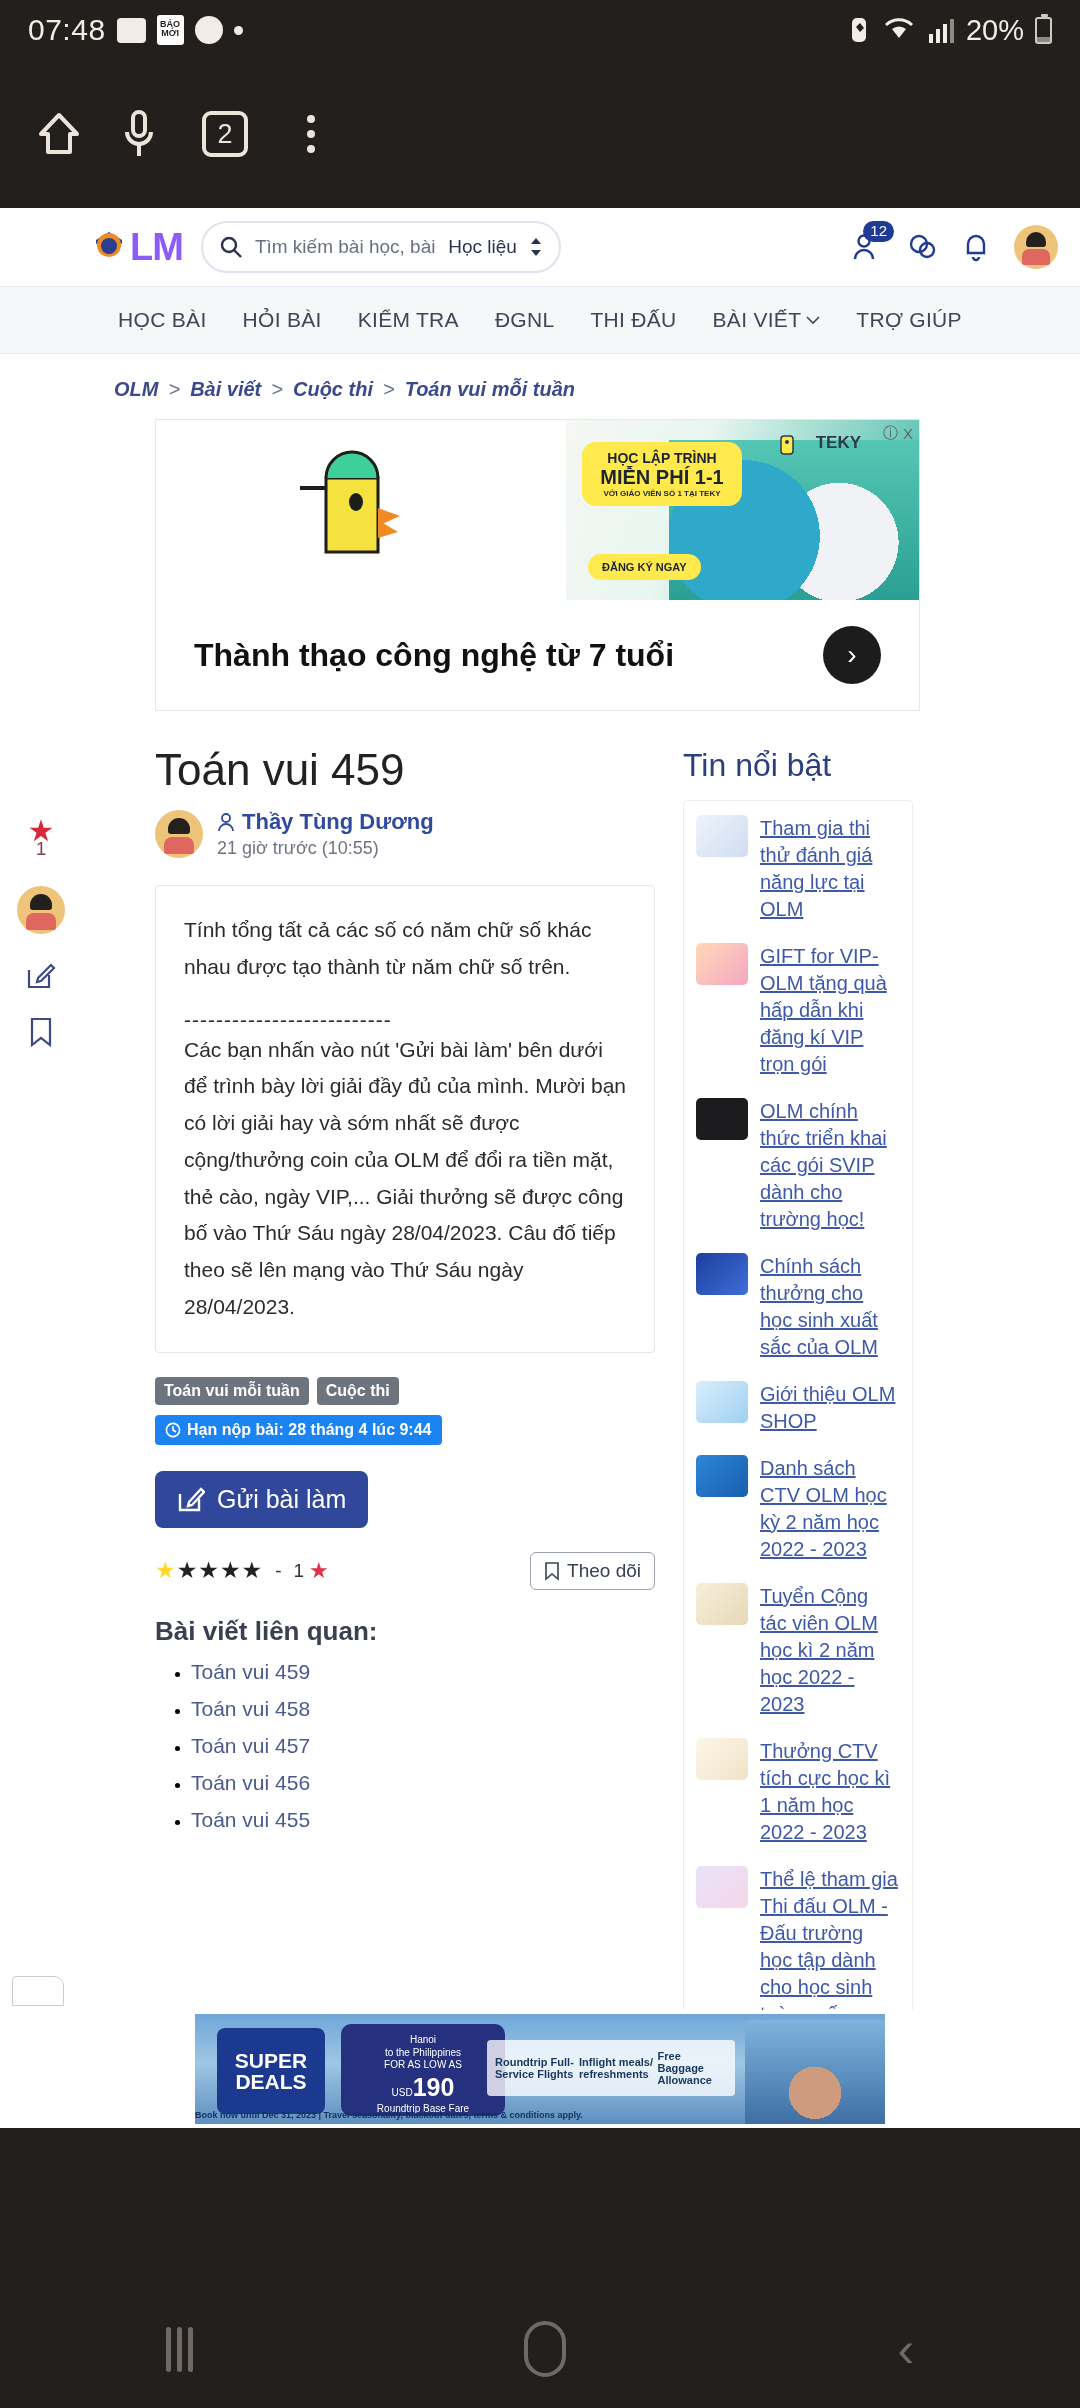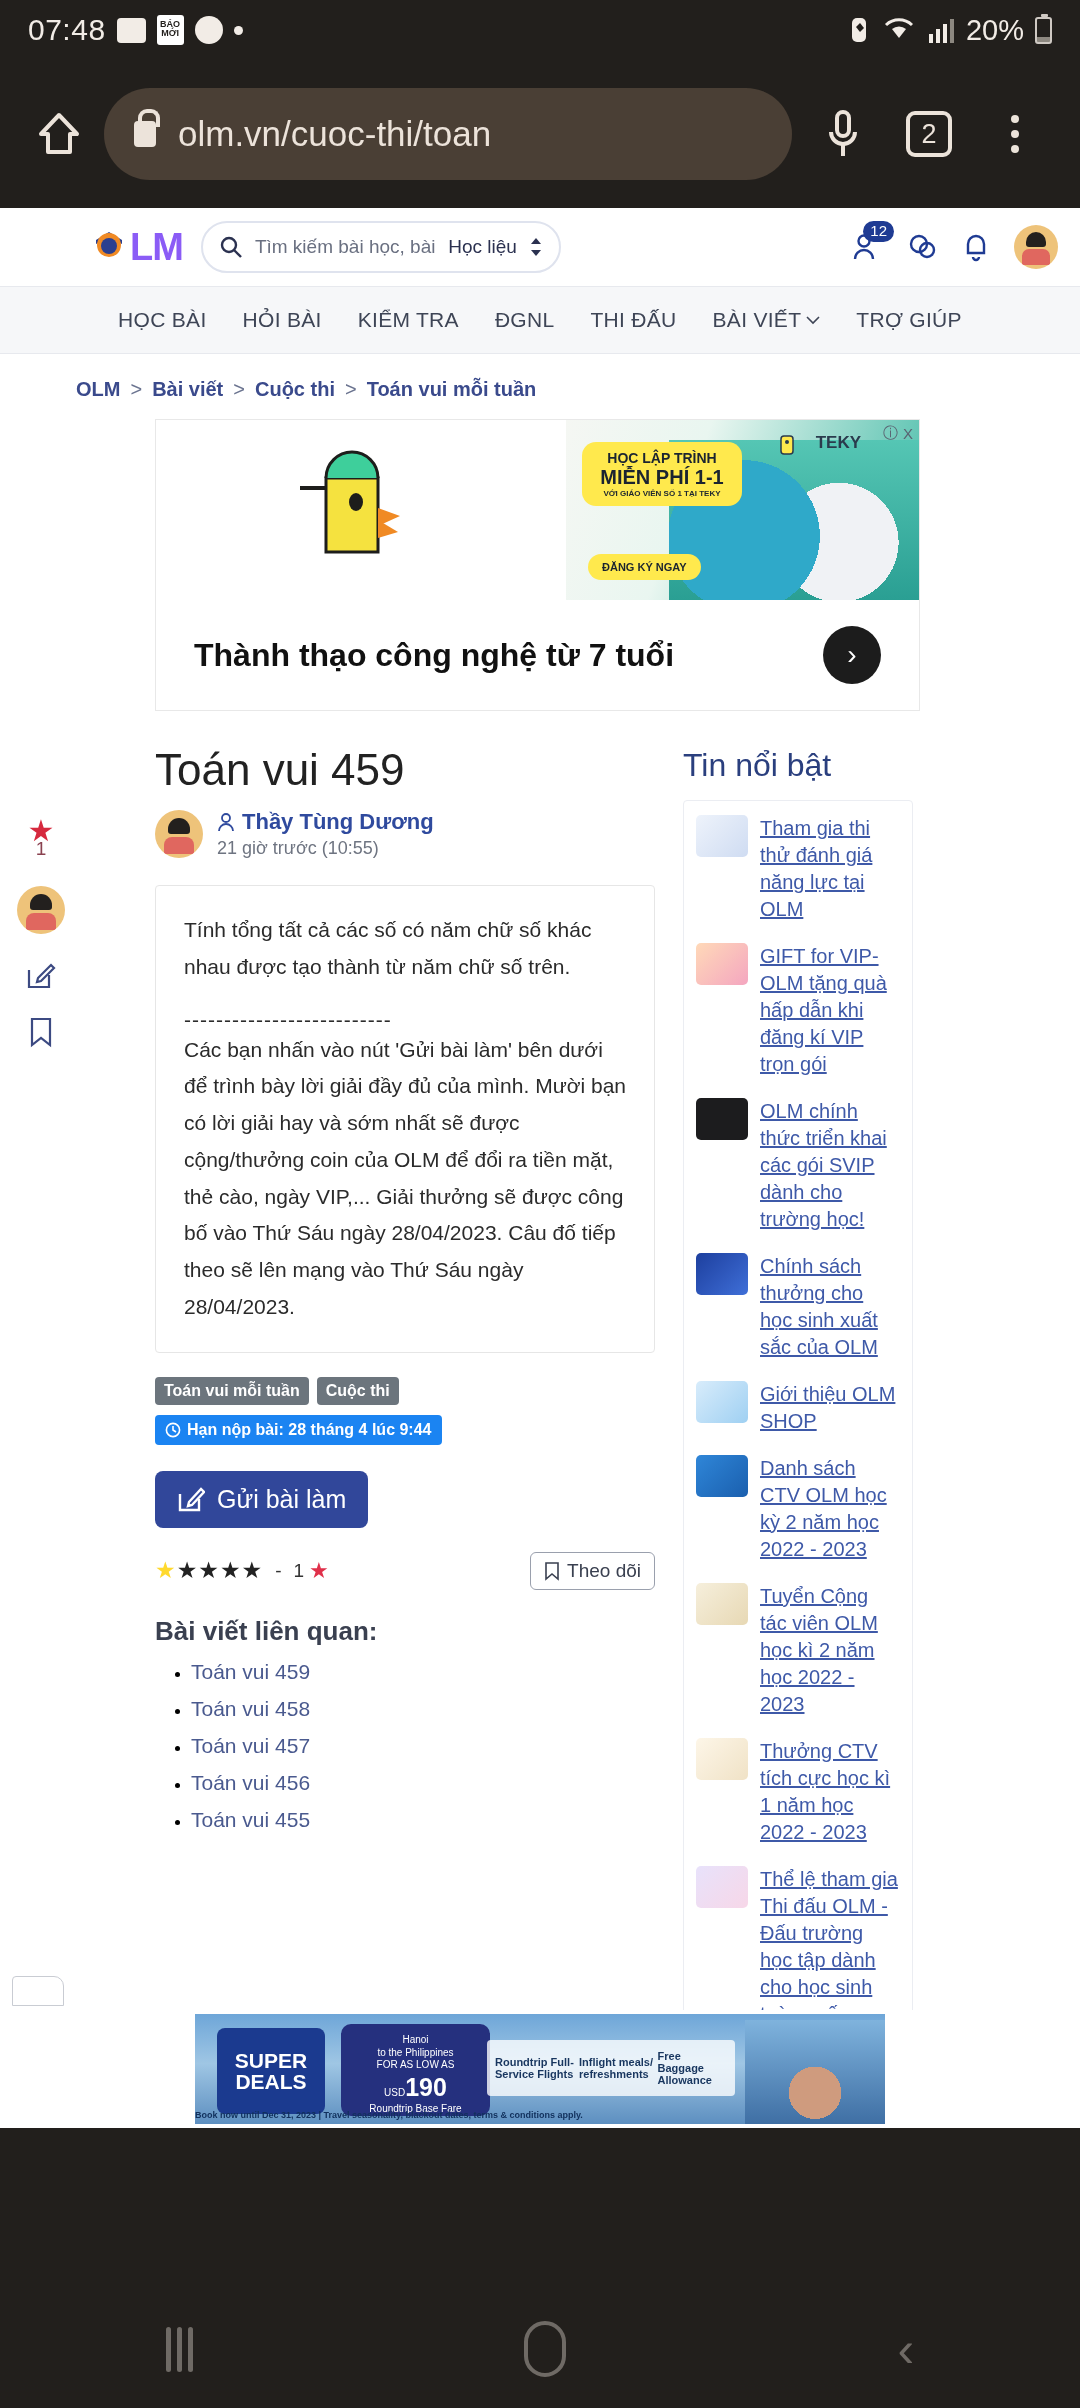--- a/index.html
+++ b/index.html
@@ -114,22 +114,22 @@
   
   .site-nav {
     height: 68px; background: #f6f7f9; border-top: 1px solid #e7e9ee;
     border-bottom: 1px solid #e7e9ee;
     display: flex; align-items: center; justify-content: center; gap: 36px;
   }
   .nav-item { font-size: 21px; color: #3e4556; letter-spacing: .3px; display: flex; align-items: center; gap: 5px; }
 
   
   .breadcrumb {
-    padding: 24px 0 18px 76px; font-size: 20px; color: #3a4a8c; font-weight: 700;
-    display: flex; gap: 10px; align-items: flex-start;
+    padding: 24px 0 18px 114px; font-size: 20px; color: #3a4a8c; font-weight: 700;
+    display: flex; gap: 10px; align-items: flex-start; font-style: italic;
   }
   .breadcrumb .sep { color: #6b7490; font-weight: 400; }
 
   
   .content { display: flex; gap: 28px; padding: 0 120px 0 155px; }
   .col-main { width: 500px; }
   .col-side { width: 230px; }
 
   
   .adcard {
@@ -261,21 +261,21 @@
     width: 690px; height: 110px; position: relative; overflow: hidden;
     background: linear-gradient(180deg,#6ea6d8 0%,#9fc6e4 45%,#5d8fc0 100%);
   }
   .pal-tag {
     position: absolute; left: 22px; top: 14px; width: 108px; height: 86px;
     background: #1b3a8f; border-radius: 8px; color: #fff;
     display: flex; flex-direction: column; align-items: center; justify-content: center;
     font-weight: 900; font-size: 21px; line-height: 1;
   }
   .pal-price {
-    position: absolute; left: 146px; top: 10px; width: 149px; height: 92px;
+    position: absolute; left: 146px; top: 10px; width: 164px; height: 92px;
     background: #25307e; border-radius: 10px; color: #fff; text-align: center;
     font-size: 10px; padding-top: 10px; line-height: 1.25;
   }
   .pal-price b { font-size: 25px; }
   .pal-feats {
     position: absolute; left: 292px; top: 26px; right: 150px; height: 56px;
     background: rgba(255,255,255,.78); border-radius: 4px;
     display: flex; align-items: center; justify-content: space-around;
     font-size: 11px; font-weight: 800; color: #18365f; padding: 0 8px;
   }
@@ -341,24 +341,20 @@
       <span class="sb-pct">20%</span>
       <span class="batt"></span>
     </div>
   </div>
 
   <div class="browserbar">
     <div class="home-btn">
       <svg width="54" height="54" viewBox="0 0 54 54">
         <path d="M27 8 L45 27 H38 V45 H16 V27 H9 Z" fill="none" stroke="#ece3da" stroke-width="4" stroke-linejoin="round"></path>
       </svg>
-    </div>
-    <div class="urlbox">
-      <span class="lock"></span>
-      <span class="urltext">olm.vn/cuoc-thi/toan</span>
     </div>
     <div class="chrome-btn">
       <svg width="40" height="56" viewBox="0 0 40 56">
         <rect x="14" y="6" width="12" height="24" rx="6" fill="none" stroke="#ece3da" stroke-width="4"></rect>
         <path d="M8 26 a12 12 0 0 0 24 0" fill="none" stroke="#ece3da" stroke-width="4"></path>
         <line x1="20" y1="38" x2="20" y2="50" stroke="#ece3da" stroke-width="4"></line>
       </svg>
     </div>
     <div class="chrome-btn">
       <span class="tabcount">2</span>

